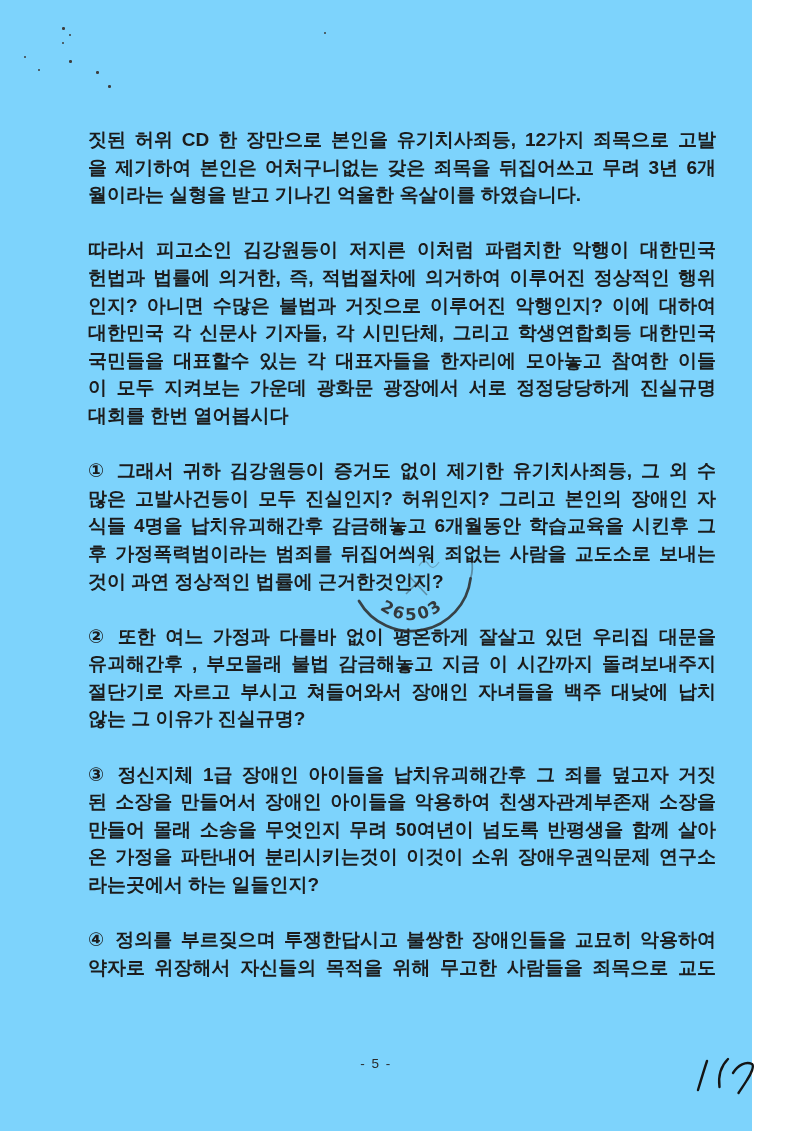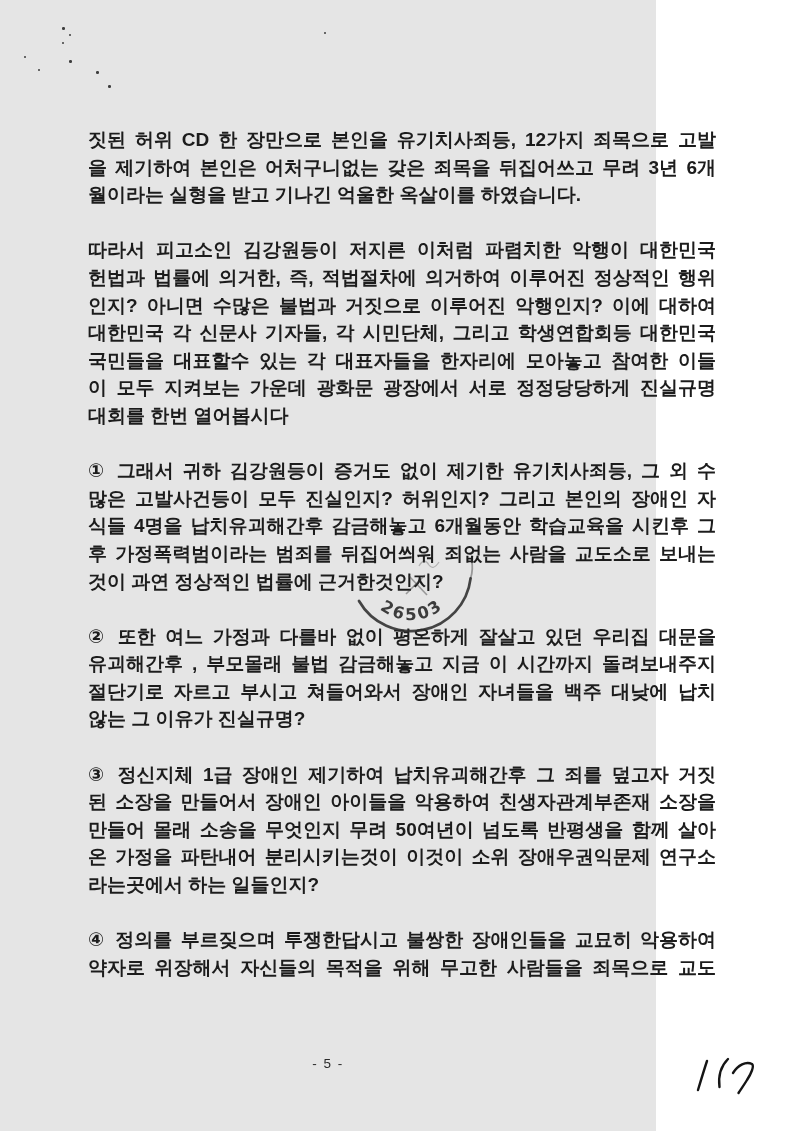--- a/index.html
+++ b/index.html
@@ -4,22 +4,22 @@
 <style>
   * { margin:0; padding:0; box-sizing:border-box; }
   html,body { background:#ffffff; }
   body {
     width:800px; height:1131px;
     font-family:"Liberation Sans","DejaVu Sans",sans-serif;
     position:relative; overflow:hidden;
   }
   .page {
     position:absolute; left:0; top:0;
-    width:656px; height:1131px;
-    background:#e5e5e5;
+    width:752px; height:1131px;
+    background:#7dd3fc;
   }
   .doc {
     position:absolute; left:88px; top:126px; width:628px;
     color:#1c1c1c;
     font-weight:700;
     font-size:19px;
     letter-spacing:0px;
   }
   .para { margin-bottom:27.6px; }
   .para:last-child { margin-bottom:12px; }
@@ -87,21 +87,21 @@
       <div class="line">후 가정폭력범이라는 범죄를 뒤집어씌워 죄없는 사람을 교도소로 보내는</div>
       <div class="line end">것이 과연 정상적인 법률에 근거한것인지?</div>
     </div>
     <div class="para">
       <div class="line">② 또한 여느 가정과 다를바 없이 평온하게 잘살고 있던 우리집 대문을</div>
       <div class="line">유괴해간후 , 부모몰래 불법 감금해놓고 지금 이 시간까지 돌려보내주지</div>
       <div class="line">절단기로 자르고 부시고 쳐들어와서 장애인 자녀들을 백주 대낮에 납치</div>
       <div class="line end">않는 그 이유가 진실규명?</div>
     </div>
     <div class="para">
-      <div class="line">③ 정신지체 1급 장애인 제기하여 납치유괴해간후 그 죄를 덮고자 거짓</div>
+      <div class="line">③ 정신지체 1급 장애인 아이들을 납치유괴해간후 그 죄를 덮고자 거짓</div>
       <div class="line">된 소장을 만들어서 장애인 아이들을 악용하여 친생자관계부존재 소장을</div>
       <div class="line">만들어 몰래 소송을 무엇인지 무려 50여년이 넘도록 반평생을 함께 살아</div>
       <div class="line">온 가정을 파탄내어 분리시키는것이 이것이 소위 장애우권익문제 연구소</div>
       <div class="line end">라는곳에서 하는 일들인지?</div>
     </div>
     <div class="para">
       <div class="line">④ 정의를 부르짖으며 투쟁한답시고 불쌍한 장애인들을 교묘히 악용하여</div>
       <div class="line">약자로 위장해서 자신들의 목적을 위해 무고한 사람들을 죄목으로 교도</div>
     </div>
   </div>

